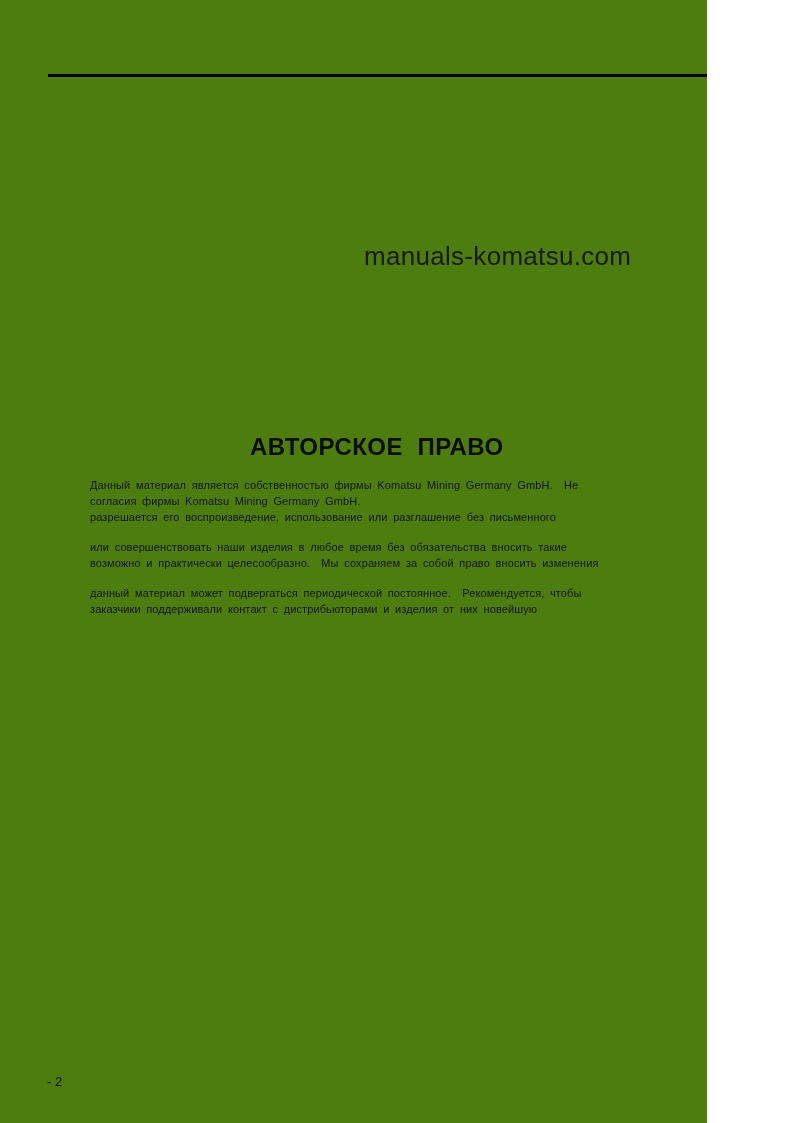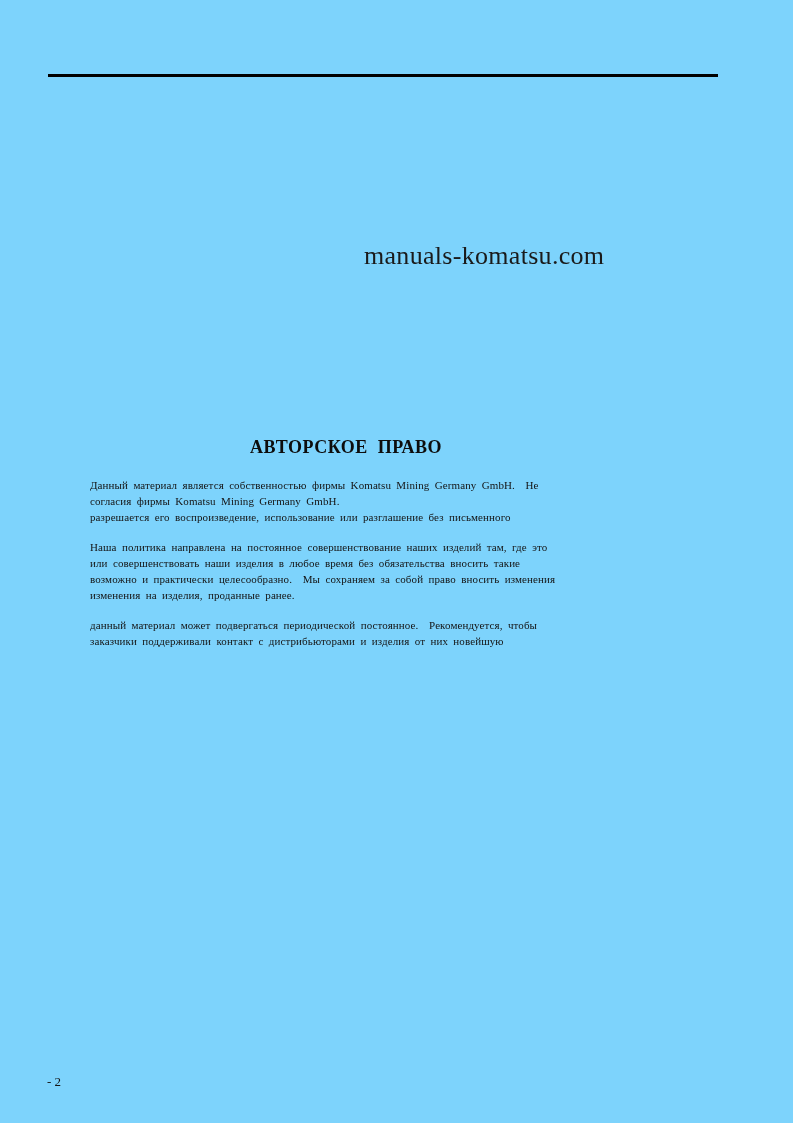--- a/index.html
+++ b/index.html
@@ -2,24 +2,24 @@
 <html><head>
 <meta charset="utf-8">
 <style>
   html, body {
     margin: 0;
     padding: 0;
     background: #fff;
   }
   .page {
     position: relative;
-    width: 793px;
+    width: 707px;
     height: 1123px;
-    background: #7dd3fc;
-    font-family: Liberation Serif, serif;
+    background: #4d7c0f;
+    font-family: Liberation Sans, sans-serif;
     color: #141414;
     overflow: hidden;
   }
   .top-rule {
     position: absolute;
     left: 48px;
     top: 74px;
     width: 670px;
     height: 3px;
     background: #000000;
@@ -31,21 +31,21 @@
     font-size: 26px;
     line-height: 28px;
     color: #1a1a1a;
     letter-spacing: 0.3px;
     white-space: pre;
   }
   .doc-title {
     position: absolute;
     left: 250px;
     top: 434px;
-    font-size: 18px;
+    font-size: 24px;
     line-height: 26px;
     font-weight: bold;
     color: #0d0d0d;
     letter-spacing: 0.5px;
     white-space: pre;
   }
   .content {
     position: absolute;
     left: 90px;
     top: 477px;
@@ -85,24 +85,22 @@
 
   <div class="content">
 
     <div class="para">
       <div class="line">Данный материал является собственностью фирмы Komatsu Mining Germany GmbH.  Не</div>
       <div class="line">согласия фирмы Komatsu Mining Germany GmbH.</div>
       <div class="line">разрешается его воспроизведение, использование или разглашение без письменного</div>
     </div>
 
     <div class="para">
-      <div class="line">Наша политика направлена на постоянное совершенствование наших изделий там, где это</div>
       <div class="line">или совершенствовать наши изделия в любое время без обязательства вносить такие</div>
       <div class="line">возможно и практически целесообразно.  Мы сохраняем за собой право вносить изменения</div>
-      <div class="line">изменения на изделия, проданные ранее.</div>
     </div>
 
     <div class="para">
       <div class="line">данный материал может подвергаться периодической постоянное.  Рекомендуется, чтобы</div>
       <div class="line">заказчики поддерживали контакт с дистрибьюторами и изделия от них новейшую</div>
     </div>
 
   </div>
 
   <div class="page-number">- 2</div>

